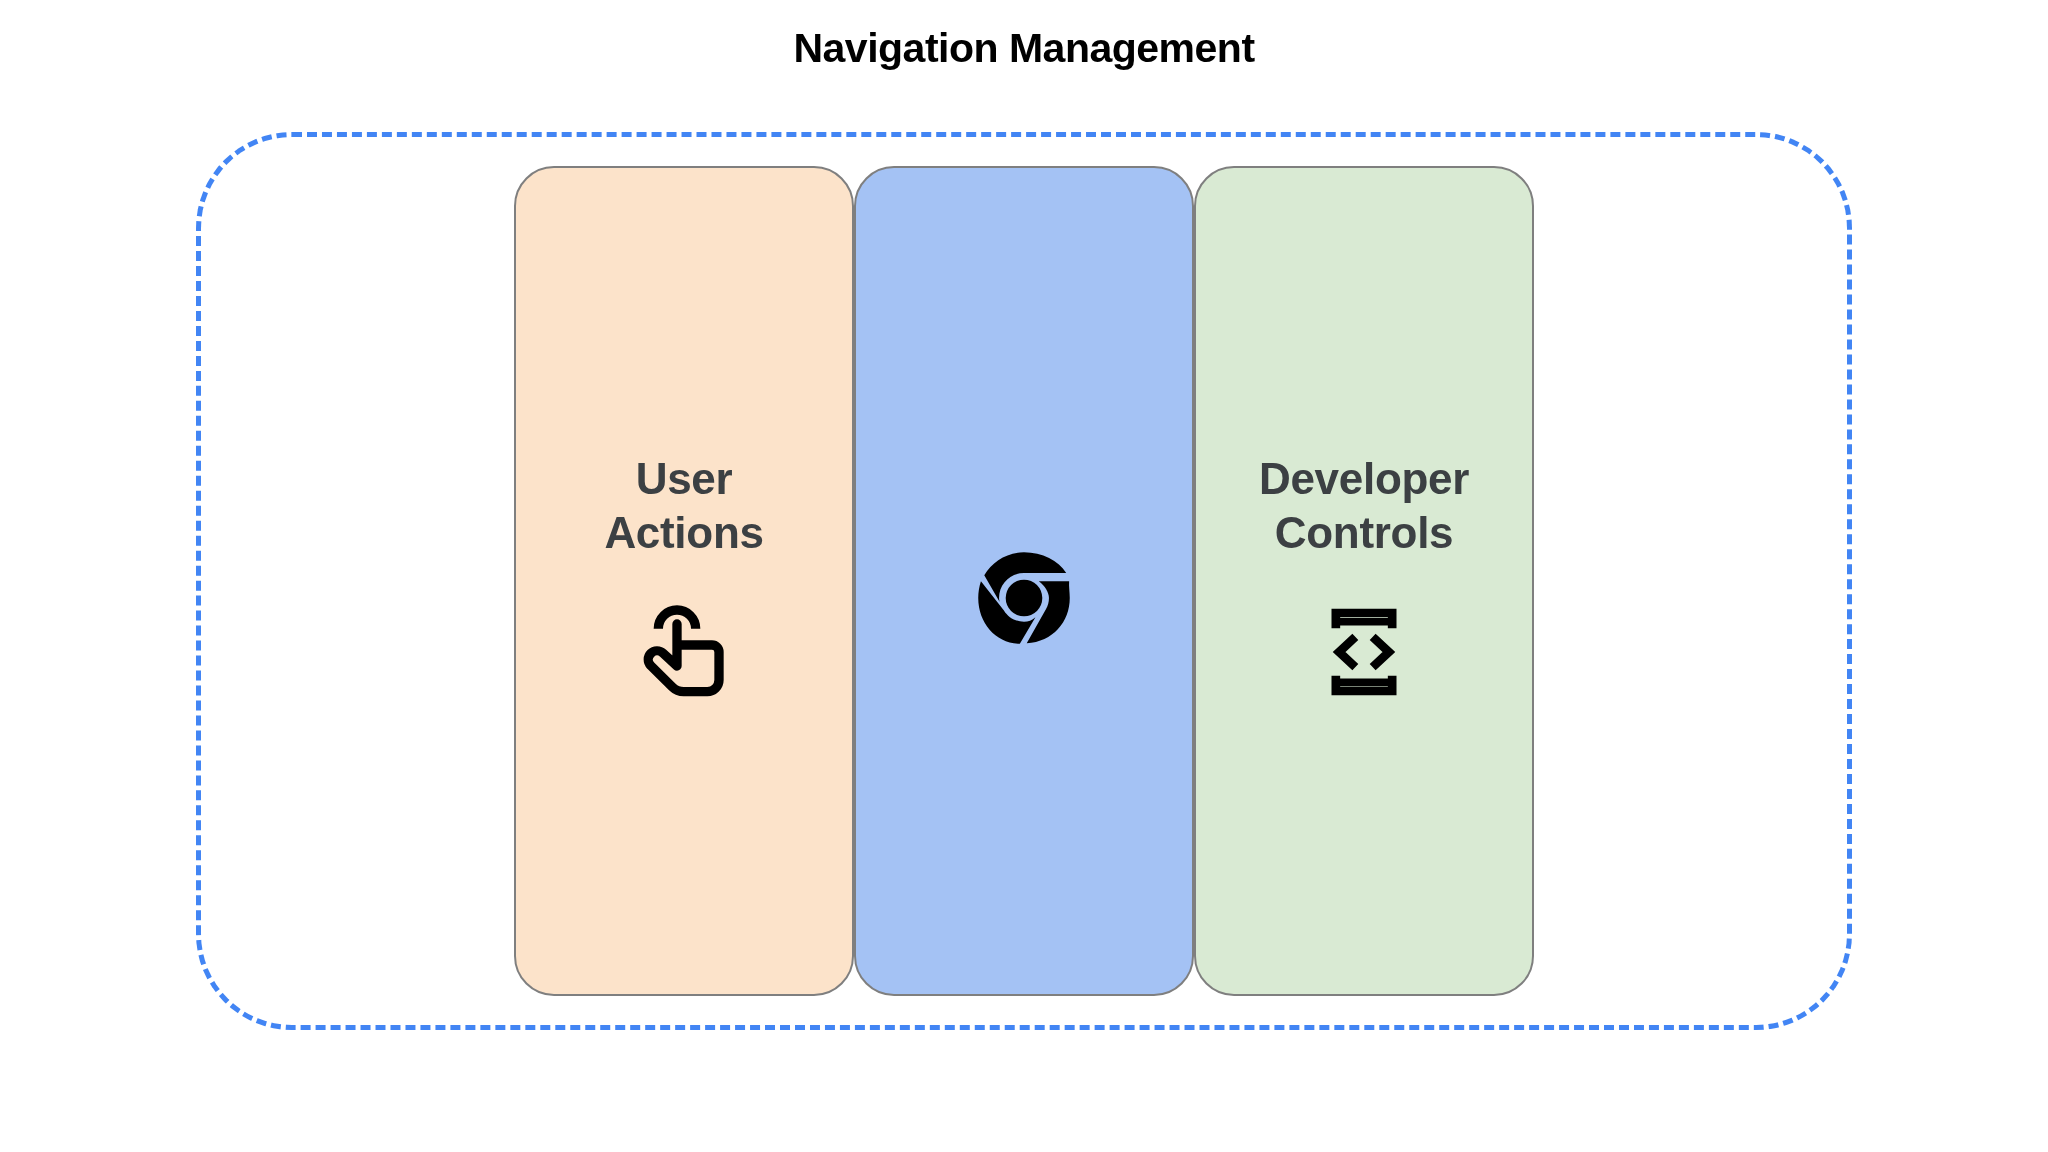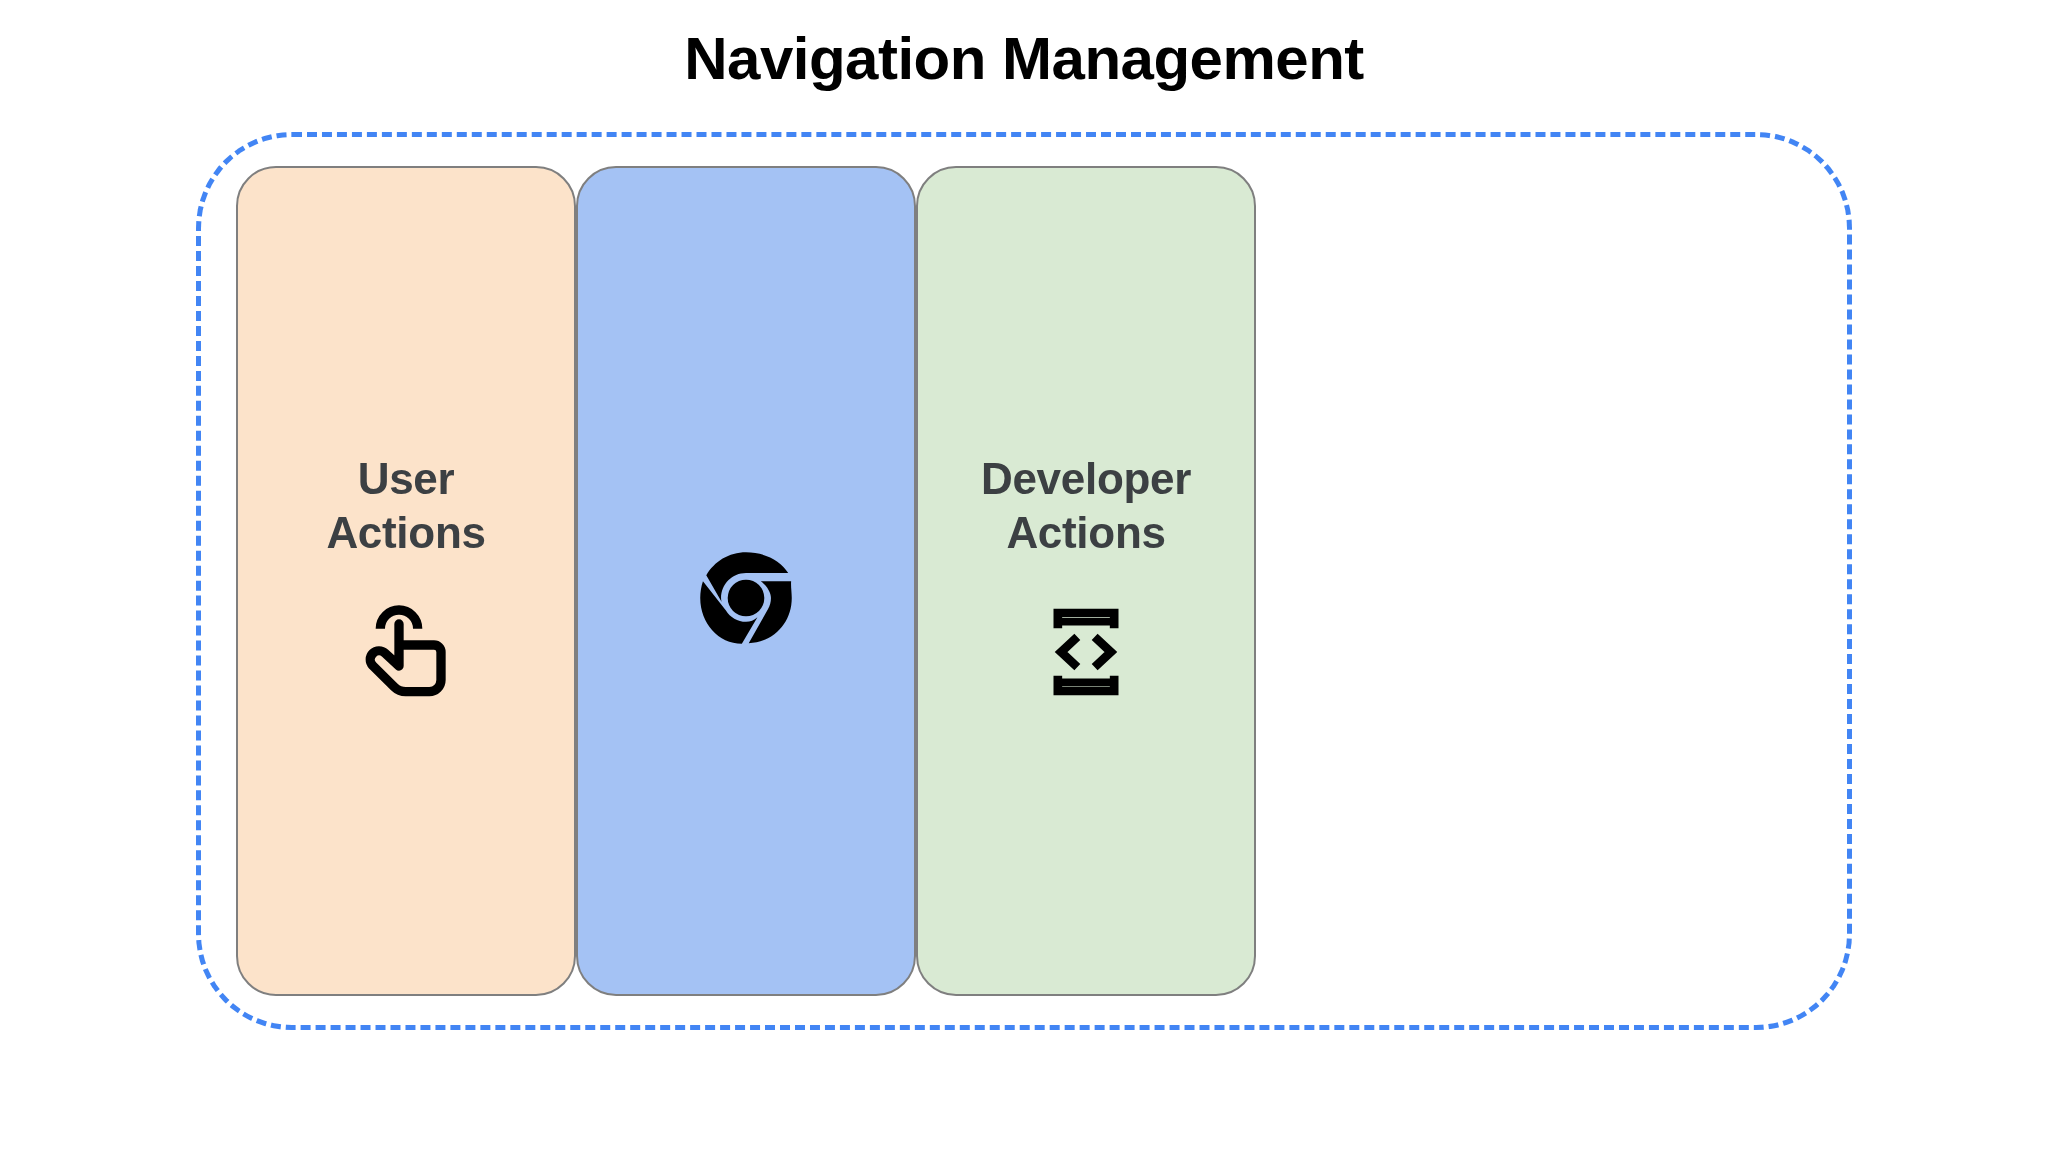--- a/index.html
+++ b/index.html
@@ -20,21 +20,21 @@
     height: 1152px;
     position: relative;
     display: flex;
     flex-direction: column;
     align-items: center;
     box-sizing: border-box;
   }
 
   .diagram-title {
     margin-top: 26px;
-    font-size: 60px;
+    font-size: 41px;
     font-weight: 700;
     color: #000000;
     letter-spacing: -0.5px;
     text-align: left;
     font-family: "Liberation Sans", sans-serif;
     line-height: 1.1;
     white-space: nowrap;
   }
 
   .group-container {
@@ -49,21 +49,21 @@
   }
 
   .cards-row {
     position: absolute;
     left: 196px;
     top: 132px;
     width: 1656px;
     height: 898px;
     display: flex;
     align-items: center;
-    justify-content: flex-start;
+    justify-content: center;
     box-sizing: border-box;
     padding: 0 40px;
   }
 
   .card {
     width: 340px;
     height: 830px;
     border-radius: 40px;
     border: 2px solid #7f7f7f;
     box-sizing: border-box;
@@ -135,21 +135,21 @@
             <path d="M93.4 34 H64.2 C70.2 38.1 74 45 74 50 C74 53.9 73 57.5 71.2 60.6 L52.6 93.5 C77.8 92.2 94 72.9 94 50 C94 44.4 93.0 39.0 93.4 34 Z"></path>
 
             <circle cx="50" cy="50" r="17.6"></circle>
           </g>
         </svg>
       </div>
     </div>
 
     <div class="card" id="card-2" style="background: rgb(217, 234, 211);">
       <div class="card-label" style="color: rgb(60, 64, 67);">Developer
-Actions</div>
+Controls</div>
       <div class="card-icon">
         <svg width="104" height="104" viewBox="0 0 96 96" fill="none" xmlns="http://www.w3.org/2000/svg">
 
           <path d="M22 26 V12 h52 v14" stroke="#000000" stroke-width="8" stroke-linejoin="miter" fill="none"></path>
           <path d="M22 20 h52" stroke="#000000" stroke-width="7"></path>
 
           <path d="M22 70 V84 h52 V70" stroke="#000000" stroke-width="8" stroke-linejoin="miter" fill="none"></path>
           <path d="M22 76 h52" stroke="#000000" stroke-width="7"></path>
 
           <path d="M40 34 L25 48 L40 62" stroke="#000000" stroke-width="8" stroke-linejoin="miter" stroke-linecap="butt" fill="none"></path>

